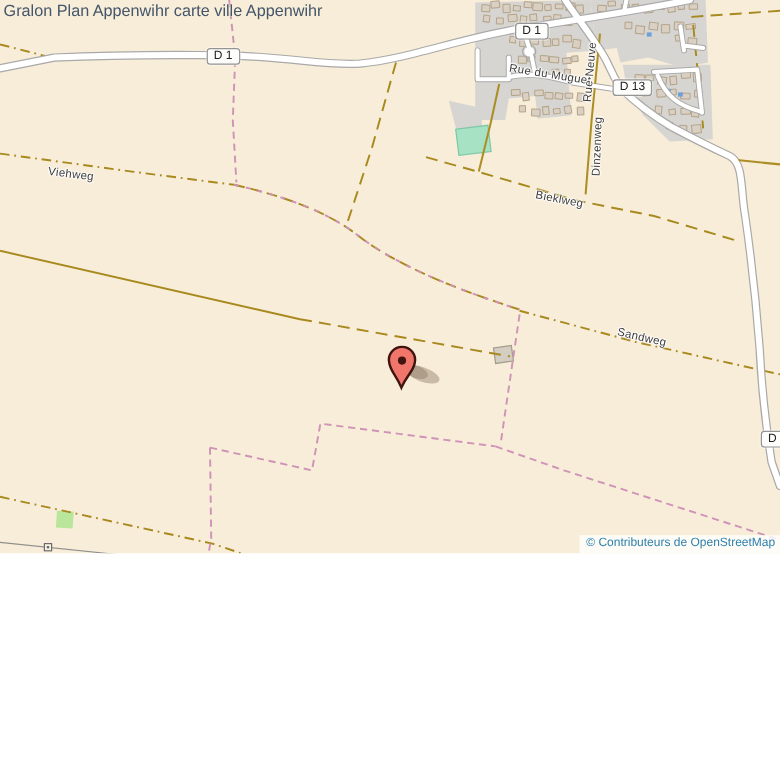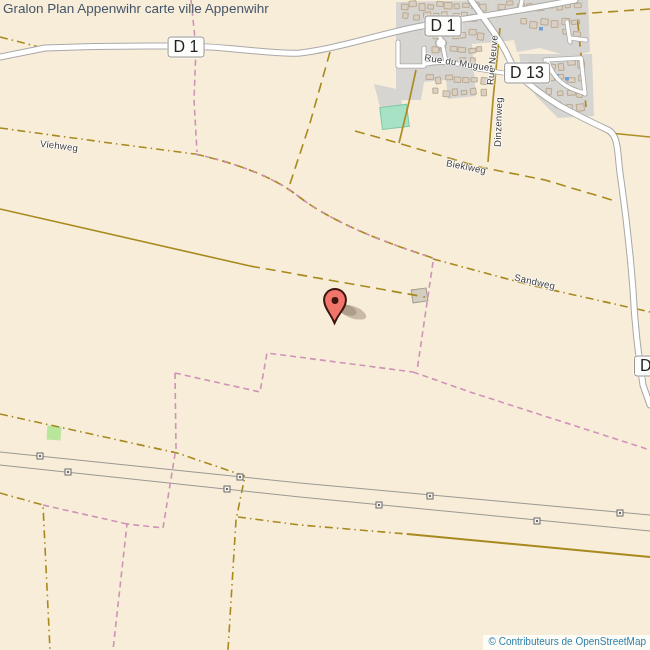--- a/index.html
+++ b/index.html
@@ -1,30 +1,30 @@
 <!DOCTYPE html>
 <html><head>
 <meta charset="utf-8">
 <style>
   html,body{margin:0;padding:0;}
   body{font-family:"Liberation Sans",sans-serif;background:#fff;}
   #map{
-    position:relative;width:650px;height:650px;overflow:hidden;
+    position:relative;width:650px;height:461px;overflow:hidden;
     background:#f8edd8;
   }
   #map svg{position:absolute;left:0;top:0;}
   .page-title{
     position:absolute;left:3px;top:1px;z-index:30;
     font-size:13.5px;color:#44566b;white-space:nowrap;
     text-shadow:0 0 2px #f8edd8,0 0 2px #f8edd8;
   }
   .road-badge{
     position:absolute;z-index:20;transform:translate(-50%,-50%);
     background:#fdfdfc;border:1.5px solid #949494;border-radius:3px;
-    padding:0px 5px 1px 5px;font-size:16px;color:#222;white-space:nowrap;
+    padding:0px 5px 1px 5px;font-size:10px;color:#222;white-space:nowrap;
     box-shadow:0 0 0 1px rgba(255,255,255,.4);
   }
   .road-badge.clipped{transform:translate(0,-50%);}
   .street-label{
     position:absolute;z-index:15;transform-origin:center center;
     font-size:9.5px;color:#3d3d3d;white-space:nowrap;letter-spacing:.3px;
     text-shadow:-1px 0 1px #fff,1px 0 1px #fff,0 -1px 1px #fff,0 1px 1px #fff,0 0 2px #fff;
   }
   .attribution{
     position:absolute;right:0;bottom:0;z-index:40;

